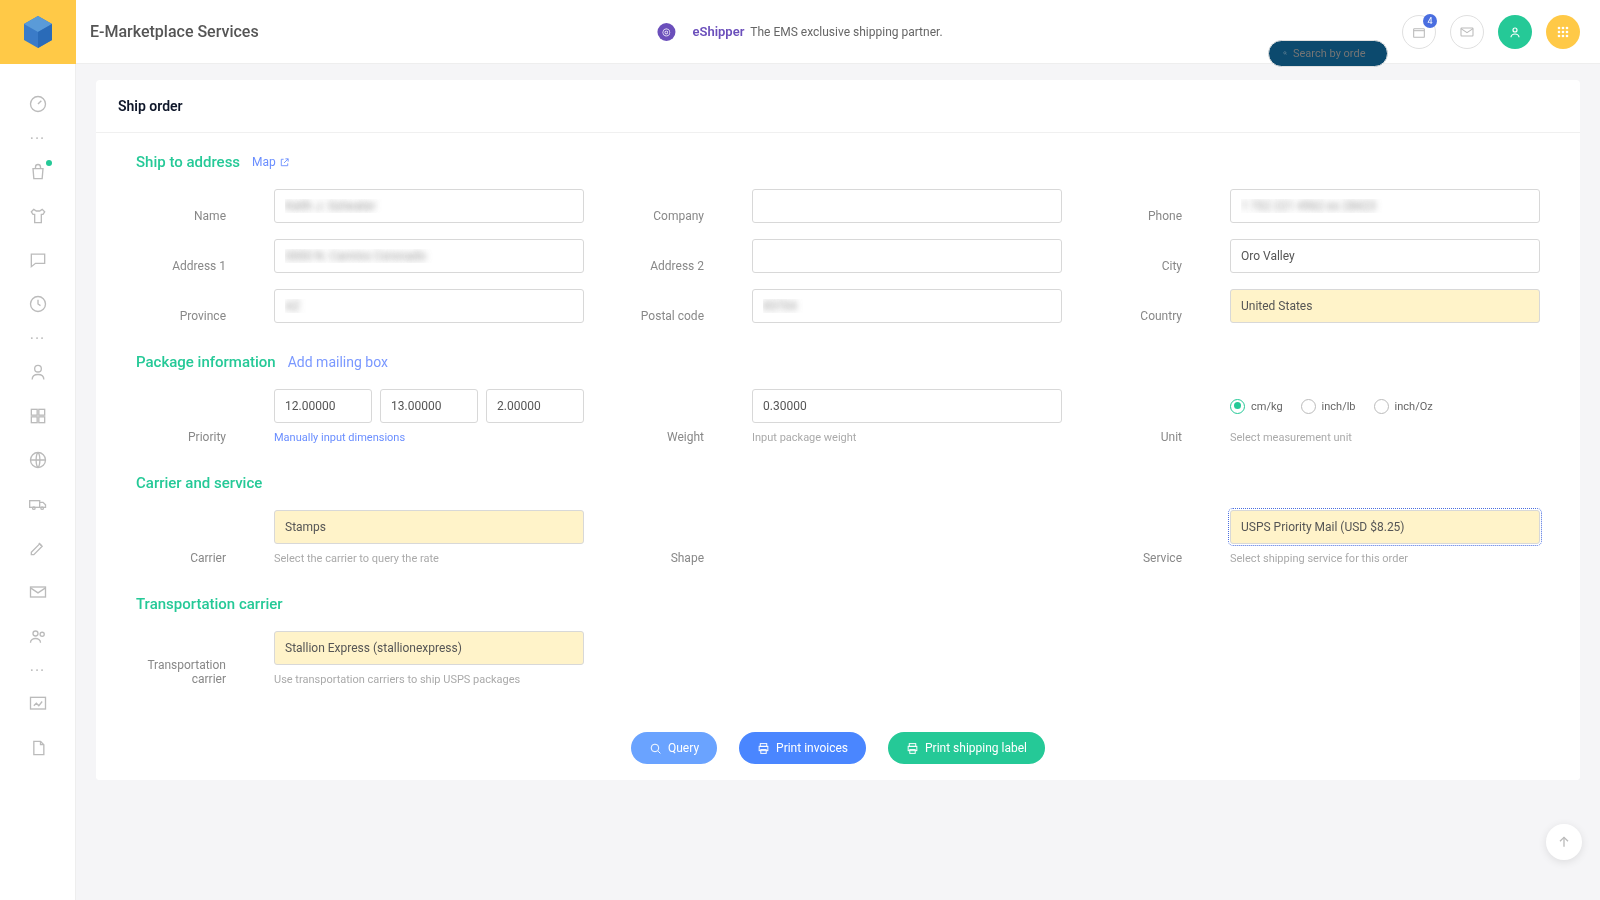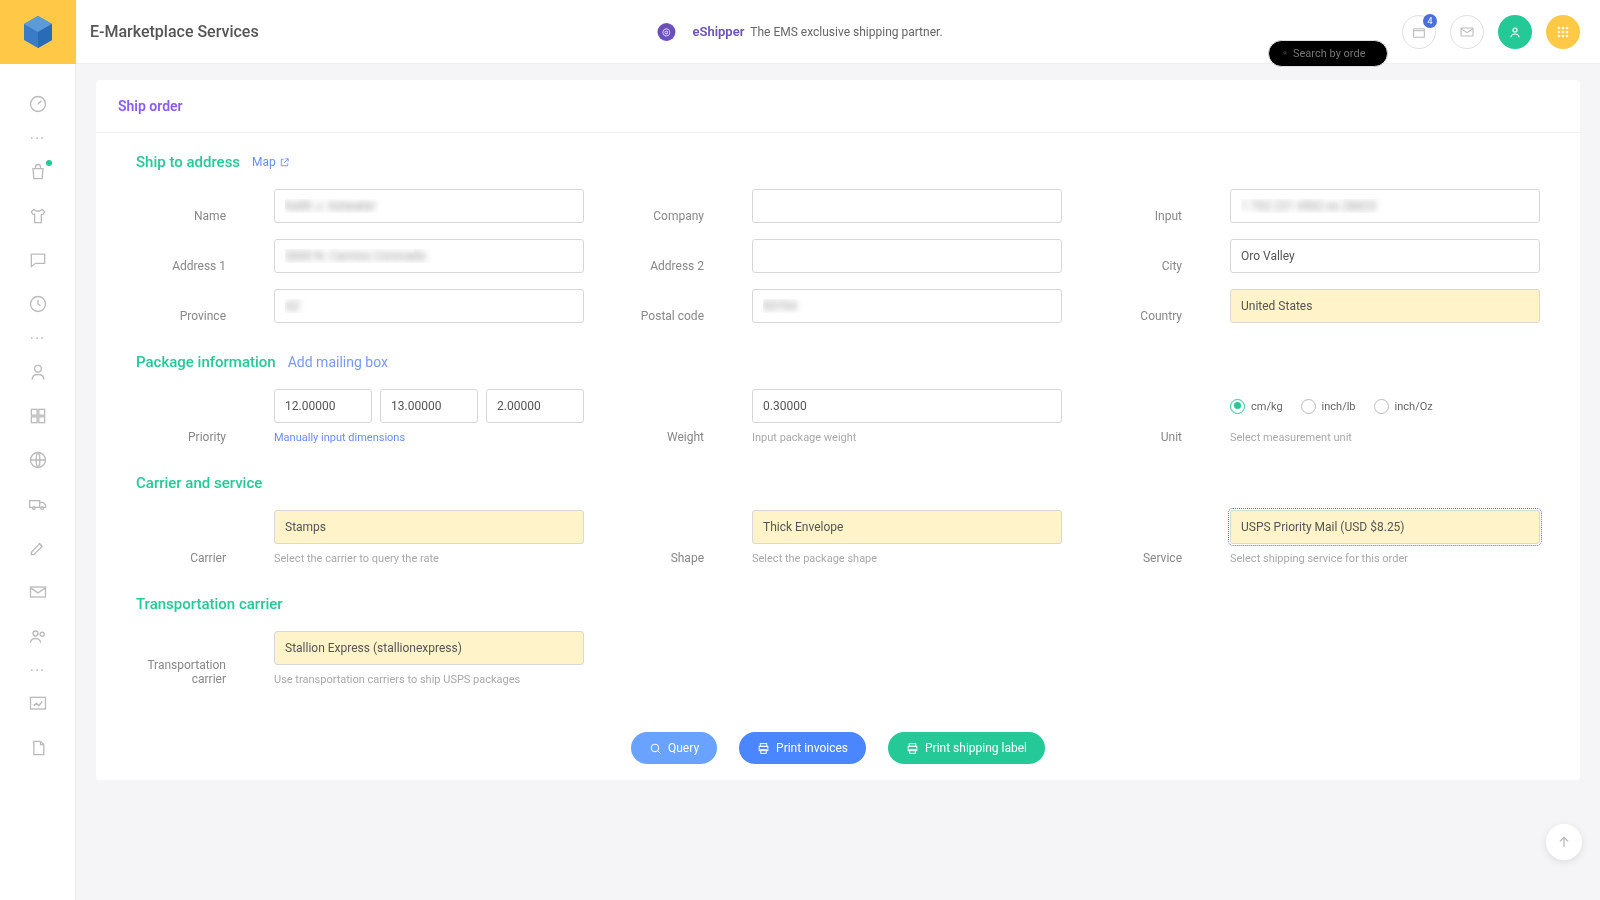--- a/index.html
+++ b/index.html
@@ -4,40 +4,40 @@
 <style>
 * { box-sizing: border-box; margin: 0; padding: 0; font-family: -apple-system, BlinkMacSystemFont, 'Segoe UI', Roboto, Arial, sans-serif; }
 body { background: #f5f5f7; color: #555; font-size: 13px; overflow-x: hidden; }
 
 .topbar { position: fixed; top:0; left:0; right:0; height:64px; background:#fff; display:flex; align-items:center; padding:0 20px 0 90px; z-index:100; border-bottom:1px solid #eee;}
 .app-title { font-size:16px; color:#555; font-weight:500; }
 .partner { position:absolute; left:50%; transform:translateX(-50%); display:flex; align-items:center; gap:6px; font-size:12px; color:#666;}
 .partner-logo { width:18px; height:18px; border-radius:50%; background:#6b4fbb; display:inline-flex; align-items:center; justify-content:center; color:#fff; font-size:10px;}
 .partner-name { color:#6b4fbb; font-weight:600; font-size:13px;margin-left:11px;}
 .topbar-right { margin-left:auto; display:flex; align-items:center; gap:14px;}
-.search-pill { display:flex; align-items:center; gap:6px; border:1px solid #e0e0e0; border-radius:20px; padding:6px 14px; background:#000000; width:120px;margin-top:43px;}
+.search-pill { display:flex; align-items:center; gap:6px; border:1px solid #e0e0e0; border-radius:20px; padding:6px 14px; background:#0c4a6e; width:120px;margin-top:43px;}
 .search-pill input { border:none; outline:none; font-size:11px; color:#999; width:80px; background:transparent;}
 .icon-circle { width:34px; height:34px; border-radius:50%; display:flex; align-items:center; justify-content:center; position:relative; cursor:pointer;}
 .icon-circle.outline { border:1px solid #e0e0e0; color:#bbb; }
 .icon-circle.green { background:#25c997; color:#fff;}
 .icon-circle.yellow { background:#ffc947; color:#fff;}
 .badge { position:absolute; top:-2px; right:-2px; background:#4a6ee0; color:#fff; font-size:9px; border-radius:50%; width:14px; height:14px; display:flex; align-items:center; justify-content:center;}
 
 .logo-block { position:fixed; top:0; left:0; width:76px; height:64px; background:#ffc947; display:flex; align-items:center; justify-content:center; z-index:101;}
 .logo-svg { width:40px; height:40px; }
 
 .sidebar { position:fixed; top:64px; left:0; bottom:0; width:76px; background:#fff; border-right:1px solid #eee; display:flex; flex-direction:column; align-items:center; padding-top:20px; gap:4px; overflow-y:auto;}
 .sidebar-item { width:40px; height:40px; display:flex; align-items:center; justify-content:center; color:#bbb; cursor:pointer; border-radius:6px; position:relative;}
 .sidebar-item.dots { font-size:16px; letter-spacing:1px; height:20px;}
 .sidebar-item .dot-badge { position:absolute; top:8px; right:6px; width:6px; height:6px; background:#25c997; border-radius:50%;}
 .sidebar-item svg { width:20px; height:20px; stroke:#bbb; fill:none; stroke-width:1.6;}
 
 .main { margin-left:76px; padding:80px 20px 20px 20px;}
 .card { background:#fff; border-radius:4px; overflow:hidden;}
-.card-header { padding:18px 22px; border-bottom:1px solid #f0f0f0; font-size:14px; color:#8b5cf6; font-weight:600;}
+.card-header { padding:18px 22px; border-bottom:1px solid #f0f0f0; font-size:14px; color:#0f172a; font-weight:600;}
 .card-body { padding:20px 40px 10px 40px;}
 
 .section-title { color:#25c997; font-size:15px; font-weight:500; margin-bottom:18px; display:flex; align-items:center; gap:12px;}
 .section-title .aux { color:#6a8eff; font-size:12px; font-weight:400; cursor:pointer; display:inline-flex; align-items:center; gap:3px;}
 .section-title .aux-plain { color:#7a98ff; font-size:14px; font-weight:400; cursor:pointer;}
 
 .form-row { display:flex; gap:30px; margin-bottom:16px;}
 .field { flex:1; display:flex; align-items:flex-end; }
 .field-label { width:90px; text-align:right; font-size:12px; color:#888; padding-top:10px; flex-shrink:0;}
 .field-body { flex:1; display:flex; flex-direction:column; gap:4px; position:relative;padding-left:48px;}
@@ -248,21 +248,21 @@
               <input class="input blurred" value="Keith J. Sotwater" style="">
             </div>
           </div>
         <div class="field">
             <div class="field-label">Company</div>
             <div class="field-body">
               <input class="input" value="" style="">
             </div>
           </div>
         <div class="field">
-            <div class="field-label">Input</div>
+            <div class="field-label">Phone</div>
             <div class="field-body">
               <input class="input blurred" value="1 702 221 4962 ex 28423" style="">
             </div>
           </div>
       </div>
       <div class="form-row">
         <div class="field">
             <div class="field-label">Address 1</div>
             <div class="field-body">
               <input class="input blurred" value="0000 N. Camino Coronado" style="">
@@ -353,24 +353,20 @@
       <div class="form-row" style="margin-bottom:30px;">
         <div class="field">
           <div class="field-label">Carrier</div>
           <div class="field-body">
             <select class="input highlight"><option>Stamps</option></select>
             <span class="hint">Select the carrier to query the rate</span>
           </div>
         </div>
         <div class="field">
           <div class="field-label">Shape</div>
-          <div class="field-body">
-            <select class="input highlight"><option>Thick Envelope</option></select>
-            <span class="hint">Select the package shape</span>
-          </div>
         </div>
         <div class="field">
           <div class="field-label">Service</div>
           <div class="field-body">
             <select class="input highlight hl-focus"><option>USPS Priority Mail (USD $8.25)</option></select>
             <span class="hint">Select shipping service for this order</span>
           </div>
         </div>
       </div>
 

